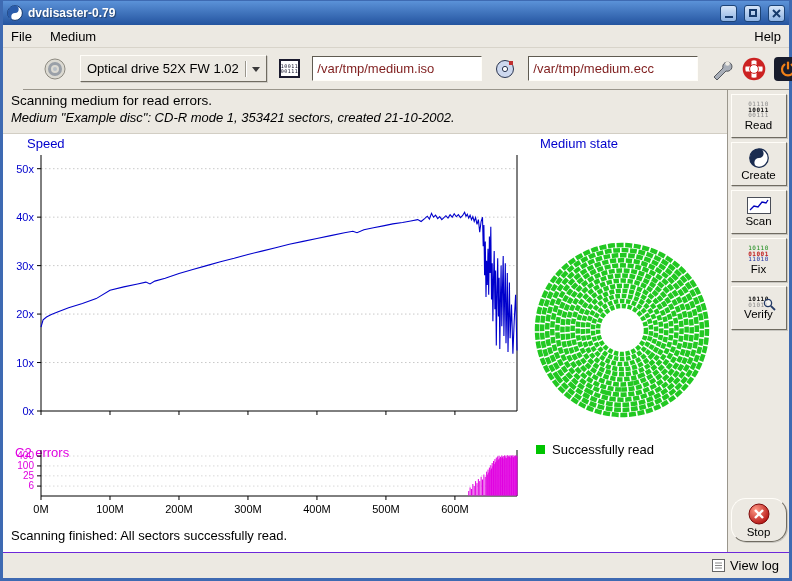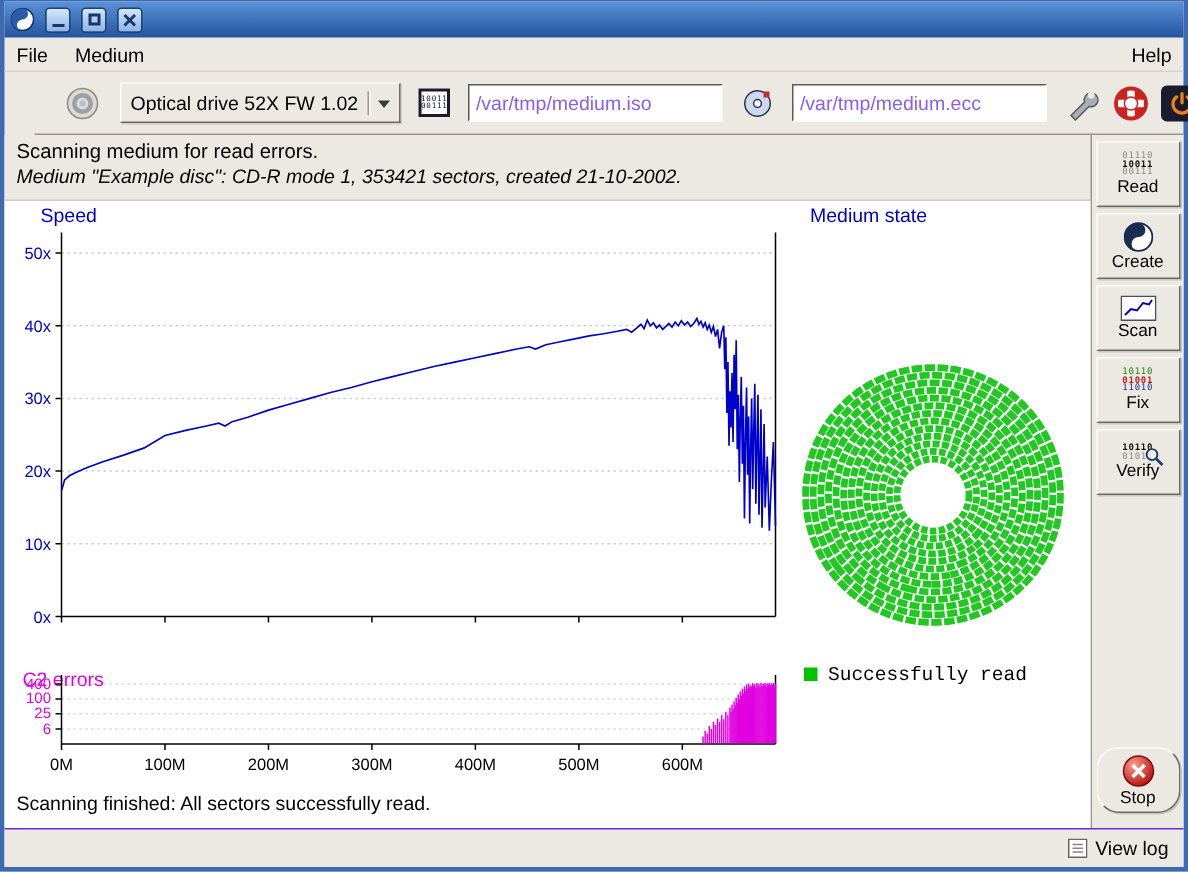--- a/index.html
+++ b/index.html
@@ -31,21 +31,21 @@
              padding:0 19px; border-bottom:1px solid #9a968c;margin-left:20px; }
   .combo { display:flex; align-items:center; height:27px; padding:0 6px; width:205px;
            background:#ece9e2; border:1px solid #6f6b61; border-top-color:#fffdf8;
            border-left-color:#fffdf8; box-shadow:1px 1px 0 rgba(0,0,0,.12); }
   .combo-label { flex:1; white-space:nowrap; overflow:hidden; }
   .combo-sep { width:1px; height:16px; background:#9a968c; margin:0 6px; box-shadow:1px 0 0 #fff; }
   .combo-arrow { width:0; height:0; border:4px solid transparent; border-top:5px solid #3a3a3a;
                  margin-top:5px; }
   .entry { height:25px; width:170px; background:#fff; border:1px solid #fffdf8;
            border-top-color:#5f5b51; border-left-color:#5f5b51; padding:0 4px;
-           font:13px "Liberation Sans",sans-serif; color:#8b5cf6; outline:none; }
+           font:13px "Liberation Sans",sans-serif; color:#7f1d1d; outline:none; }
   .tb-icon { display:flex; align-items:center; justify-content:center; }
   .tb-right { margin-left:auto; display:flex; align-items:center; gap:8px; }
   .chip { width:22px; height:19px; background:#fff; border:2px solid #1a1a2e; display:flex;
           flex-direction:column; align-items:center; justify-content:center; }
   .chip .bin { font:5px "DejaVu Sans Mono",monospace; line-height:5px; letter-spacing:.5px; color:#101028; }
   .powerbox { width:28px; height:24px; background:#181c2c; border-radius:4px; display:flex;
               align-items:center; justify-content:center; }
 
   
   .main-row { flex:1; display:flex; min-height:0; }
@@ -58,21 +58,21 @@
 
   .chart-title-blue { position:absolute; color:#0000cc; font-size:13px; }
   .chart-title-magenta { position:absolute; color:#e000e0; font-size:13px; }
   svg text { font-family:"Liberation Sans",sans-serif; }
 
   #speed-svg { position:absolute; left:10px; top:19px; }
   #c2-svg    { position:absolute; left:10px; top:314px; }
   #disc-svg  { position:absolute; left:527px; top:104px; }
 
   .legend { position:absolute; left:533px; top:308px; display:flex; flex-direction:column; gap:9px; }
-  .legend-item { display:flex; align-items:center; gap:7px;font-family:Liberation Mono, monospace; }
+  .legend-item { display:flex; align-items:center; gap:7px; }
   .legend-swatch { width:9px; height:9px; display:inline-block; }
   .scan-status { position:absolute; left:8px; top:394px; font-size:13px; }
 
   
   .sidebar { width:62px; flex:0 0 62px; background:#ece9e2; border-left:1px solid #9a968c;
              display:flex; flex-direction:column; align-items:center; padding:4px 0 6px 0; }
   .side-btn { width:56px; min-height:44px; margin-bottom:4px; background:#ece9e2;
               border:1px solid #6f6b61; border-top-color:#fffdf8; border-left-color:#fffdf8;
               box-shadow:1px 1px 0 rgba(0,0,0,.15); display:flex; flex-direction:column;
               align-items:center; justify-content:center; gap:1px; cursor:default;
@@ -96,20 +96,21 @@
 
 <div class="window">
 
   <div class="titlebar">
     <svg width="16" height="16" viewBox="0 0 16 16">
       <circle cx="8" cy="8" r="7.4" fill="#fff" stroke="#12376e"></circle>
       <path d="M8 .6 a7.4 7.4 0 0 0 0 14.8 a3.7 3.7 0 0 1 0 -7.4 a3.7 3.7 0 0 0 0 -7.4 z" fill="#2a5cab"></path>
       <circle cx="8" cy="4.3" r="1.1" fill="#2a5cab"></circle>
       <circle cx="8" cy="11.7" r="1.1" fill="#fff"></circle>
     </svg>
+    <span class="title">dvdisaster-0.79</span>
     <span class="winbtn">
         <span class="glyph-min"></span>
       </span>
     <span class="winbtn">
         <span class="glyph-max"></span>
       </span>
     <span class="winbtn">
       <svg width="9" height="9" viewBox="0 0 9 9">
         <line x1="1" y1="1" x2="8" y2="8" stroke="#15396b" stroke-width="2"></line>
         <line x1="8" y1="1" x2="1" y2="8" stroke="#15396b" stroke-width="2"></line>

